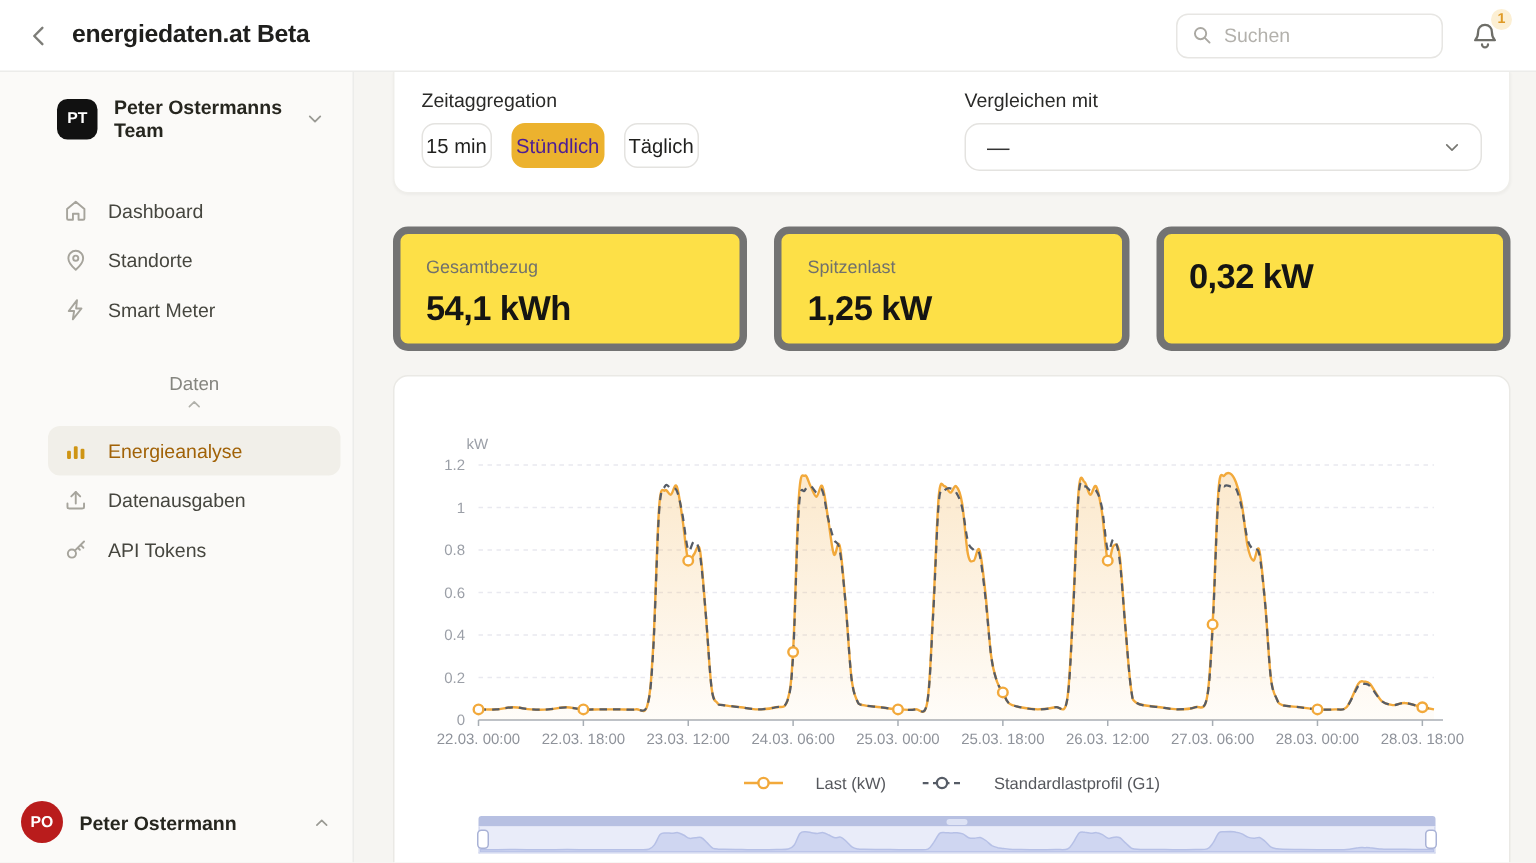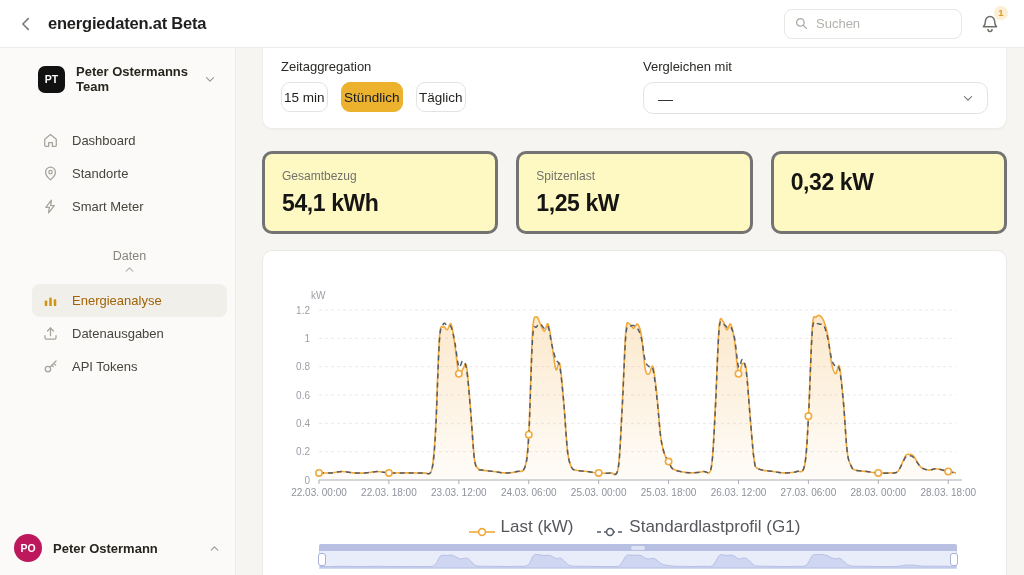--- a/index.html
+++ b/index.html
@@ -30,56 +30,56 @@
                display:flex; align-items:center; justify-content:center; }
   .team-name { font-size:13px; font-weight:600; margin-left:11px; color:#26261f; flex:1; }
   .nav { margin:26px 8px 0 8px; }
   .nav-item { display:flex; align-items:center; height:33px; padding:0 10px; border-radius:8px; cursor:pointer; }
   .nav-item .lbl { font-size:13px; color:#46463f; margin-left:13px; }
   .nav-item.active { background:#f1efe9; }
   .nav-item.active .lbl { color:#a16207; font-weight:500; }
   .section-head { display:flex; align-items:center; margin:26px 18px 8px 18px; cursor:pointer;flex-direction:column; }
   .section-head .lbl { font-size:12.5px; color:#85857f; flex:1; }
   .user-row { position:absolute; bottom:8px; left:14px; right:14px; height:38px; display:flex; align-items:center; cursor:pointer; }
-  .avatar-rd { width:28px; height:28px; border-radius:50%; background:#be185d; color:#fff; font-size:10.5px; font-weight:700;
+  .avatar-rd { width:28px; height:28px; border-radius:50%; background:#b91c1c; color:#fff; font-size:10.5px; font-weight:700;
                display:flex; align-items:center; justify-content:center; }
   .user-name { font-size:13px; font-weight:600; margin-left:11px; color:#26261f; flex:1; }
 
   
   .main { position:absolute; top:48px; left:236px; right:0; bottom:0; overflow:hidden; }
   .filter-panel { margin-left:26px; width:745px; background:#fff; border-radius:0 0 10px 10px;
                   box-shadow:0 1px 2px rgba(0,0,0,0.04); border:1px solid #efeeea; border-top:none;
                   padding:11px 18px 14px 18px; display:flex; }
   .fp-left { width:362px; }
   .fp-right { flex:1; }
   .field-label { font-size:13px; color:#2a2a28; font-weight:500; margin-bottom:8px; }
   .seg-btn { display:inline-flex; align-items:center; height:30px; padding:0 2px; border-radius:9px;
              border:1px solid #e4e3e0; background:#fff; font-size:13.5px; color:#1f1f1d; margin-right:9px;
              cursor:pointer; font-family:"Liberation Sans", sans-serif; }
-  .seg-btn.active { background:#ecb22e; border-color:#ecb22e; color:#0f172a; font-weight:500; }
+  .seg-btn.active { background:#ecb22e; border-color:#ecb22e; color:#4c1d95; font-weight:500; }
   .select { height:32px; border:1px solid #e4e3e0; border-radius:10px; display:flex; align-items:center;
             padding:0 12px 0 14px; font-size:15px; color:#333; cursor:pointer; background:#fff; }
   .select .val { flex:1; }
 
   .stats-row { margin:22px 0 0 26px; width:745px; display:flex; gap:18px; }
-  .stat-card { flex:1; background:#fef9c3; border:3px solid #737373; border-radius:10px; padding:15px 17px; height:83px; }
+  .stat-card { flex:1; background:#fde047; border:5px solid #737373; border-radius:10px; padding:15px 17px; height:83px; }
   .stat-label { font-size:12px; color:#71716c; margin-bottom:7px; }
   .stat-value { font-size:23px; font-weight:700; color:#151513; letter-spacing:-0.4px; }
 
   .chart-card { margin:16px 0 0 26px; width:745px; height:345px; background:#fff; border:1px solid #eae9e5;
                 border-radius:10px; position:relative; }
   #chart-svg { position:absolute; top:0; left:0; }
   .ax { font-family:"Liberation Sans", sans-serif; font-size:10px; fill:#9b9fa7; }
   .yl { text-anchor:end; }
   .xl { text-anchor:middle; fill:#8e929a; font-size:10px; }
   .grid { stroke:#e9e9f0; stroke-dasharray:3 3; }
   .axis { stroke:#a8aeb4; fill:none; }
   .legend { position:absolute; top:266px; left:0; width:100%; display:flex; justify-content:center; gap:24px;
             align-items:center; }
-  .legend-item { display:flex; align-items:flex-end; gap:6px; font-size:17px; color:#55575c; cursor:pointer; }
+  .legend-item { display:flex; align-items:flex-start; gap:22px; font-size:11px; color:#55575c; cursor:pointer; }
   .brush { position:absolute; left:56px; top:293px; width:638px; height:25px; }
   .brush-track { height:7px; background:#b7c0e2; border-radius:2px 2px 0 0; position:relative; }
   .brush-notch { position:absolute; left:50%; top:1.5px; width:14px; height:4px; margin-left:-7px;
                  background:#dde2f4; border-radius:2px; }
   .brush-body { height:18px; background:#e9ecf9; border:1px solid #d4daf0; border-top:none; position:relative; overflow:hidden; }
   .brush-handle { position:absolute; width:8px; height:13px; top:9px; background:#fff; border:1px solid #a9b2d6;
                   border-radius:3px; z-index:2; cursor:ew-resize; }
   .brush-handle.left { left:-1px; } .brush-handle.right { right:-1px; }
   #brush-svg { position:absolute; bottom:0; left:0; }
 </style>

